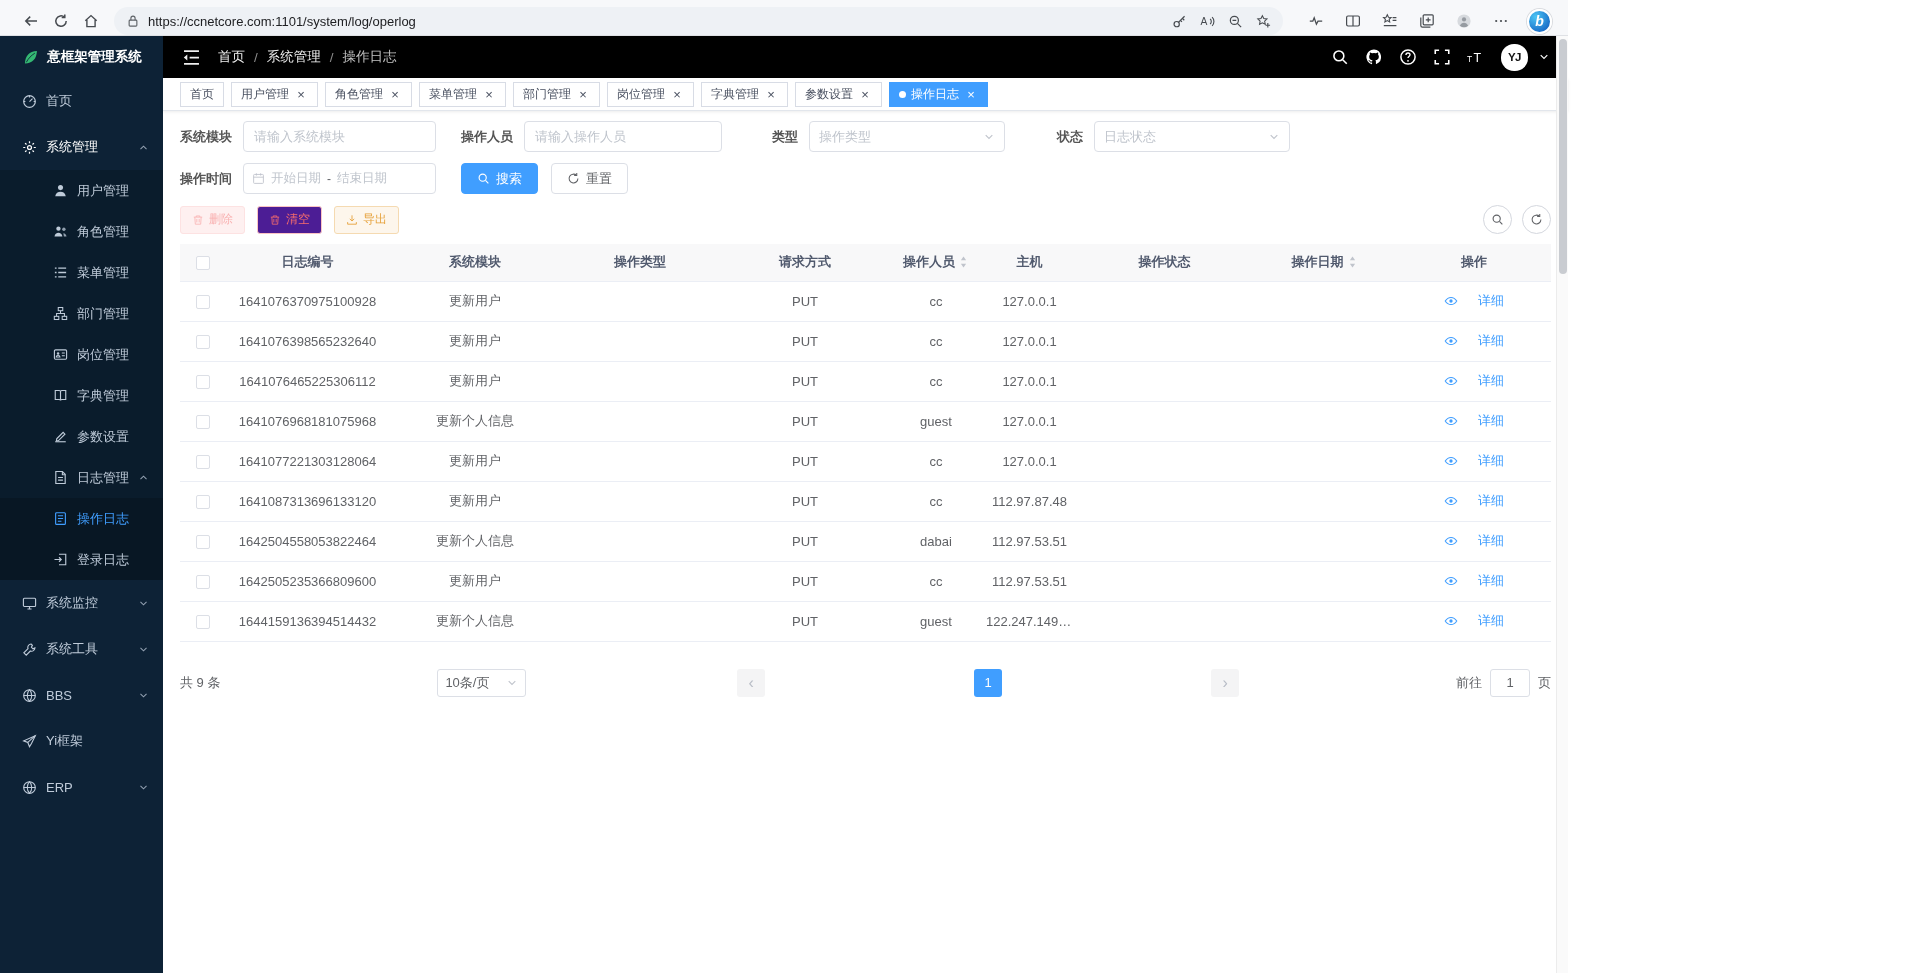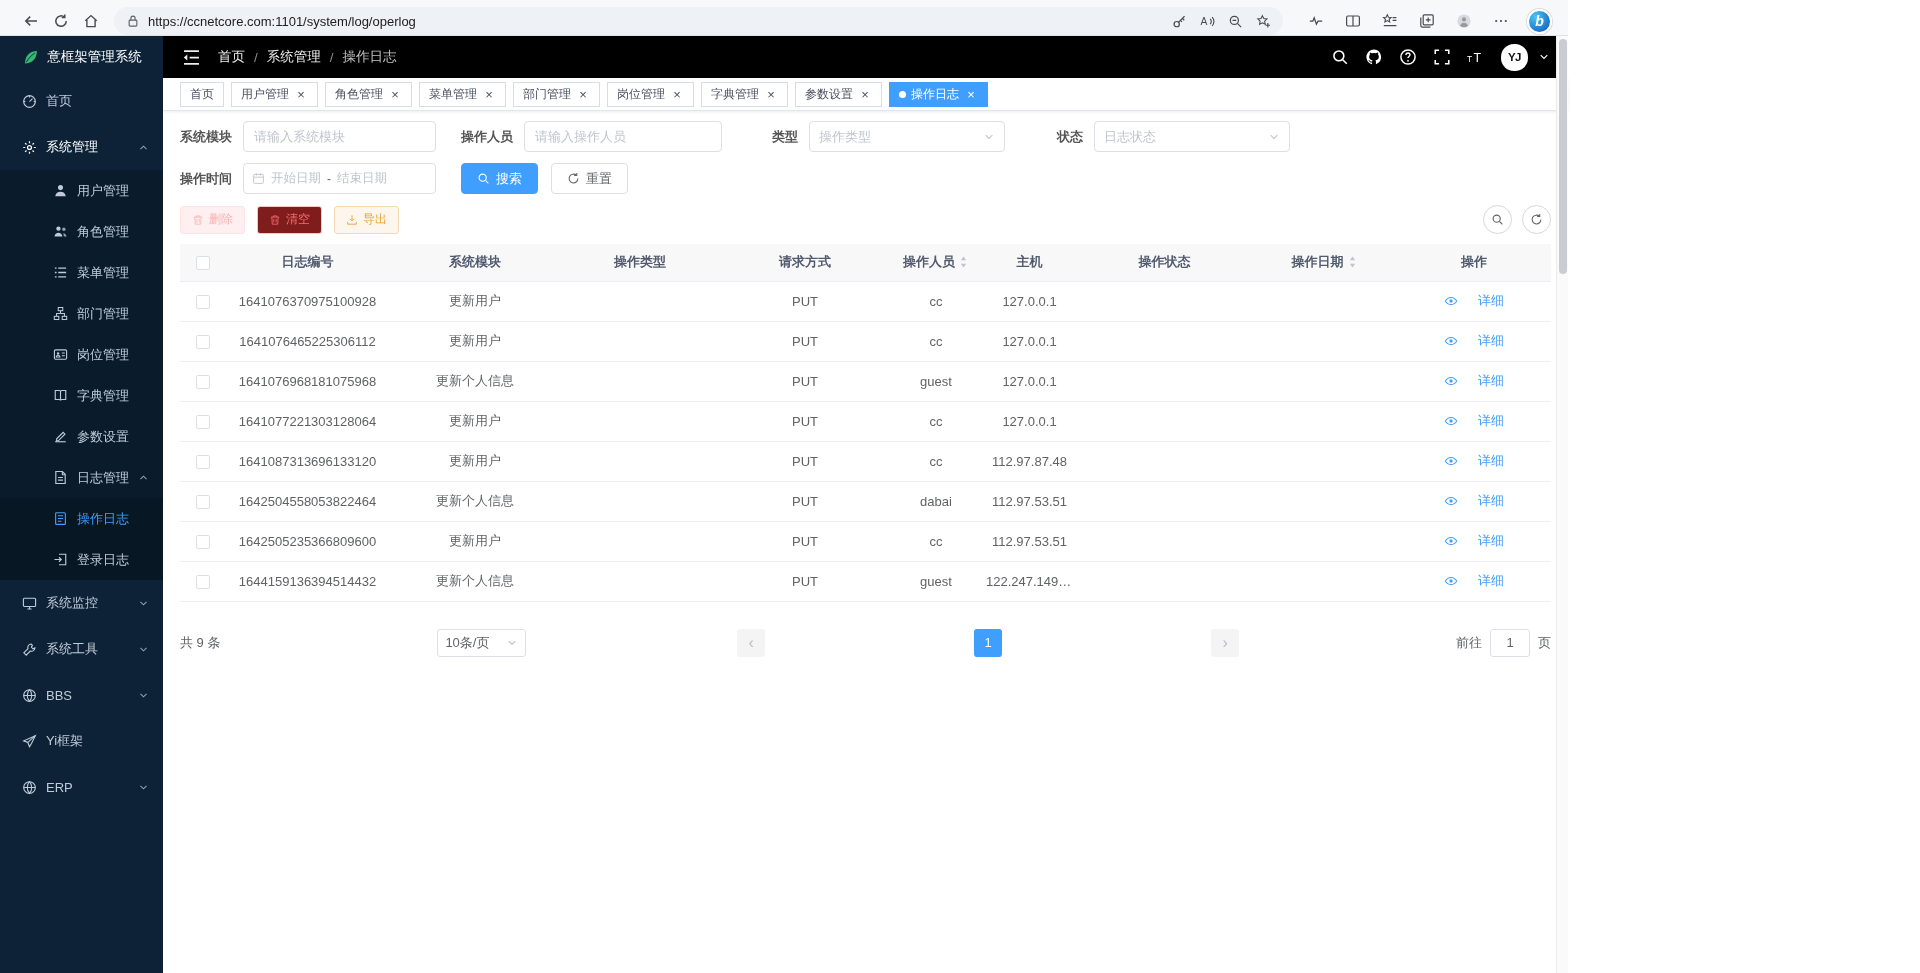--- a/index.html
+++ b/index.html
@@ -20,21 +20,21 @@
 .pill-btn{width:28px;height:26px;border-radius:6px;color:#474b50;cursor:pointer;flex:0 0 auto}
 .pill-btn svg{width:15px;height:15px}
 .chrome-right{display:flex;align-items:center;gap:7px;margin-left:10px;flex:0 0 auto}
 .bing-btn{width:25px;height:25px;border-radius:50%;background:radial-gradient(circle at 32% 28%,#4cc5f4,#1a6fc9 75%);color:#fff;font-weight:700;font-style:italic;font-size:14px;display:flex;align-items:center;justify-content:center;border:2px solid #fff;box-shadow:0 0 0 1px #d9dbdf;cursor:pointer;margin-left:4px}
 
 
 .app{display:flex;height:937px}
 .sidebar{flex:0 0 163px;width:163px;background:var(--sidebar-bg,#0d2236);overflow:hidden}
 .logo-bar{height:42px;display:flex;align-items:center;justify-content:center;gap:7px}
 .logo-ico{width:19px;height:19px}
-.logo-text{color:#fff;font-size:13.5px;font-weight:400;white-space:nowrap}
+.logo-text{color:#fff;font-size:13.5px;font-weight:700;white-space:nowrap}
 .side-item{display:flex;align-items:center;color:#bfcbd9;font-size:13px;cursor:pointer;white-space:nowrap}
 .side-item .ico{width:15px;height:15px;margin-right:9px;flex:0 0 auto}
 .side-item .chev{margin-left:auto;margin-right:14px;width:11px;height:11px;color:#93a1b1}
 .lvl0{height:46px;padding-left:22px}
 .lvl1{height:41px;padding-left:53px;background:#0a1c2c}
 .lvl2{height:41px;padding-left:53px;background:#081724}
 .side-item.highlight{color:#fff}
 .side-item.active{color:var(--accent,#409eff)}
 .main{width:1405px;display:flex;flex-direction:column;background:#fff}
 
@@ -75,21 +75,21 @@
 .bicon{width:13px;height:13px}
 .btn-primary{background:var(--accent,#409eff);border-color:var(--accent,#409eff);color:#fff}
 .btn-default{background:#fff;border-color:#dcdfe6;color:#606266}
 
 
 .toolbar{display:flex;align-items:center;margin-top:11px}
 .tbtn{height:28px;display:inline-flex;align-items:center;gap:5px;padding:0 11px;border-radius:3px;font-size:12px;cursor:pointer;border:1px solid;font-family:inherit;background:#fff}
 .tbtn .bicon{width:12px;height:12px}
 .tbtn + .tbtn{margin-left:12px}
 .tbtn.del{color:#f9b2b2;background:#fef0f0;border-color:#fde2e2;cursor:not-allowed}
-.tbtn.clear{color:var(--danger,#f56c6c);background:#7f1d1d;border-color:#fbc4c4}
+.tbtn.clear{color:var(--danger,#f56c6c);background:#4c1d95;border-color:#fbc4c4}
 .tbtn.export{color:var(--warning,#e6a23c);background:#fdf6ec;border-color:#f5dab1}
 .toolbar-right{margin-left:auto;display:flex;gap:10px}
 .circle-btn{width:29px;height:29px;border-radius:50%;border:1px solid #d4d7de;background:#fff;color:#606266;display:flex;align-items:center;justify-content:center;cursor:pointer}
 .circle-btn svg{width:13px;height:13px}
 
 
 .log-table{width:1371px;border-collapse:collapse;table-layout:fixed;margin-top:10px}
 .log-table th{height:37px;background:#f8f8f9;font-size:13px;font-weight:700;color:#515a6e;border-bottom:1px solid #ebeef5;text-align:center;padding:0 4px;white-space:nowrap}
 .log-table td{height:40px;font-size:13px;color:#606266;border-bottom:1px solid #ebeef5;text-align:center;padding:0 4px;white-space:nowrap;overflow:hidden;text-overflow:ellipsis}
 .th-inner{display:inline-flex;align-items:center;gap:3px}
@@ -683,20 +683,40 @@
                       <svg viewBox="0 0 16 16">
                         <path d="M1.4 8S4 3.9 8 3.9 14.6 8 14.6 8 12 12.1 8 12.1 1.4 8 1.4 8z" fill="none" stroke="currentColor" stroke-width="1.2"></path>
                         <circle cx="8" cy="8" r="1.9" fill="currentColor"></circle>
                       </svg>
                     </span>
                     <span>详细</span>
                   </a></td>
               </tr>
               <tr>
                 <td><span class="cb"></span></td>
+                <td>1641076398565232640</td>
+                <td>更新用户</td>
+                <td></td>
+                <td>PUT</td>
+                <td>cc</td>
+                <td>127.0.0.1</td>
+                <td></td>
+                <td></td>
+                <td><a class="detail-link">
+                    <span data-icon="eye-icon">
+                      <svg viewBox="0 0 16 16">
+                        <path d="M1.4 8S4 3.9 8 3.9 14.6 8 14.6 8 12 12.1 8 12.1 1.4 8 1.4 8z" fill="none" stroke="currentColor" stroke-width="1.2"></path>
+                        <circle cx="8" cy="8" r="1.9" fill="currentColor"></circle>
+                      </svg>
+                    </span>
+                    <span>详细</span>
+                  </a></td>
+              </tr>
+              <tr>
+                <td><span class="cb"></span></td>
                 <td>1641076465225306112</td>
                 <td>更新用户</td>
                 <td></td>
                 <td>PUT</td>
                 <td>cc</td>
                 <td>127.0.0.1</td>
                 <td></td>
                 <td></td>
                 <td><a class="detail-link">
                     <span data-icon="eye-icon">

